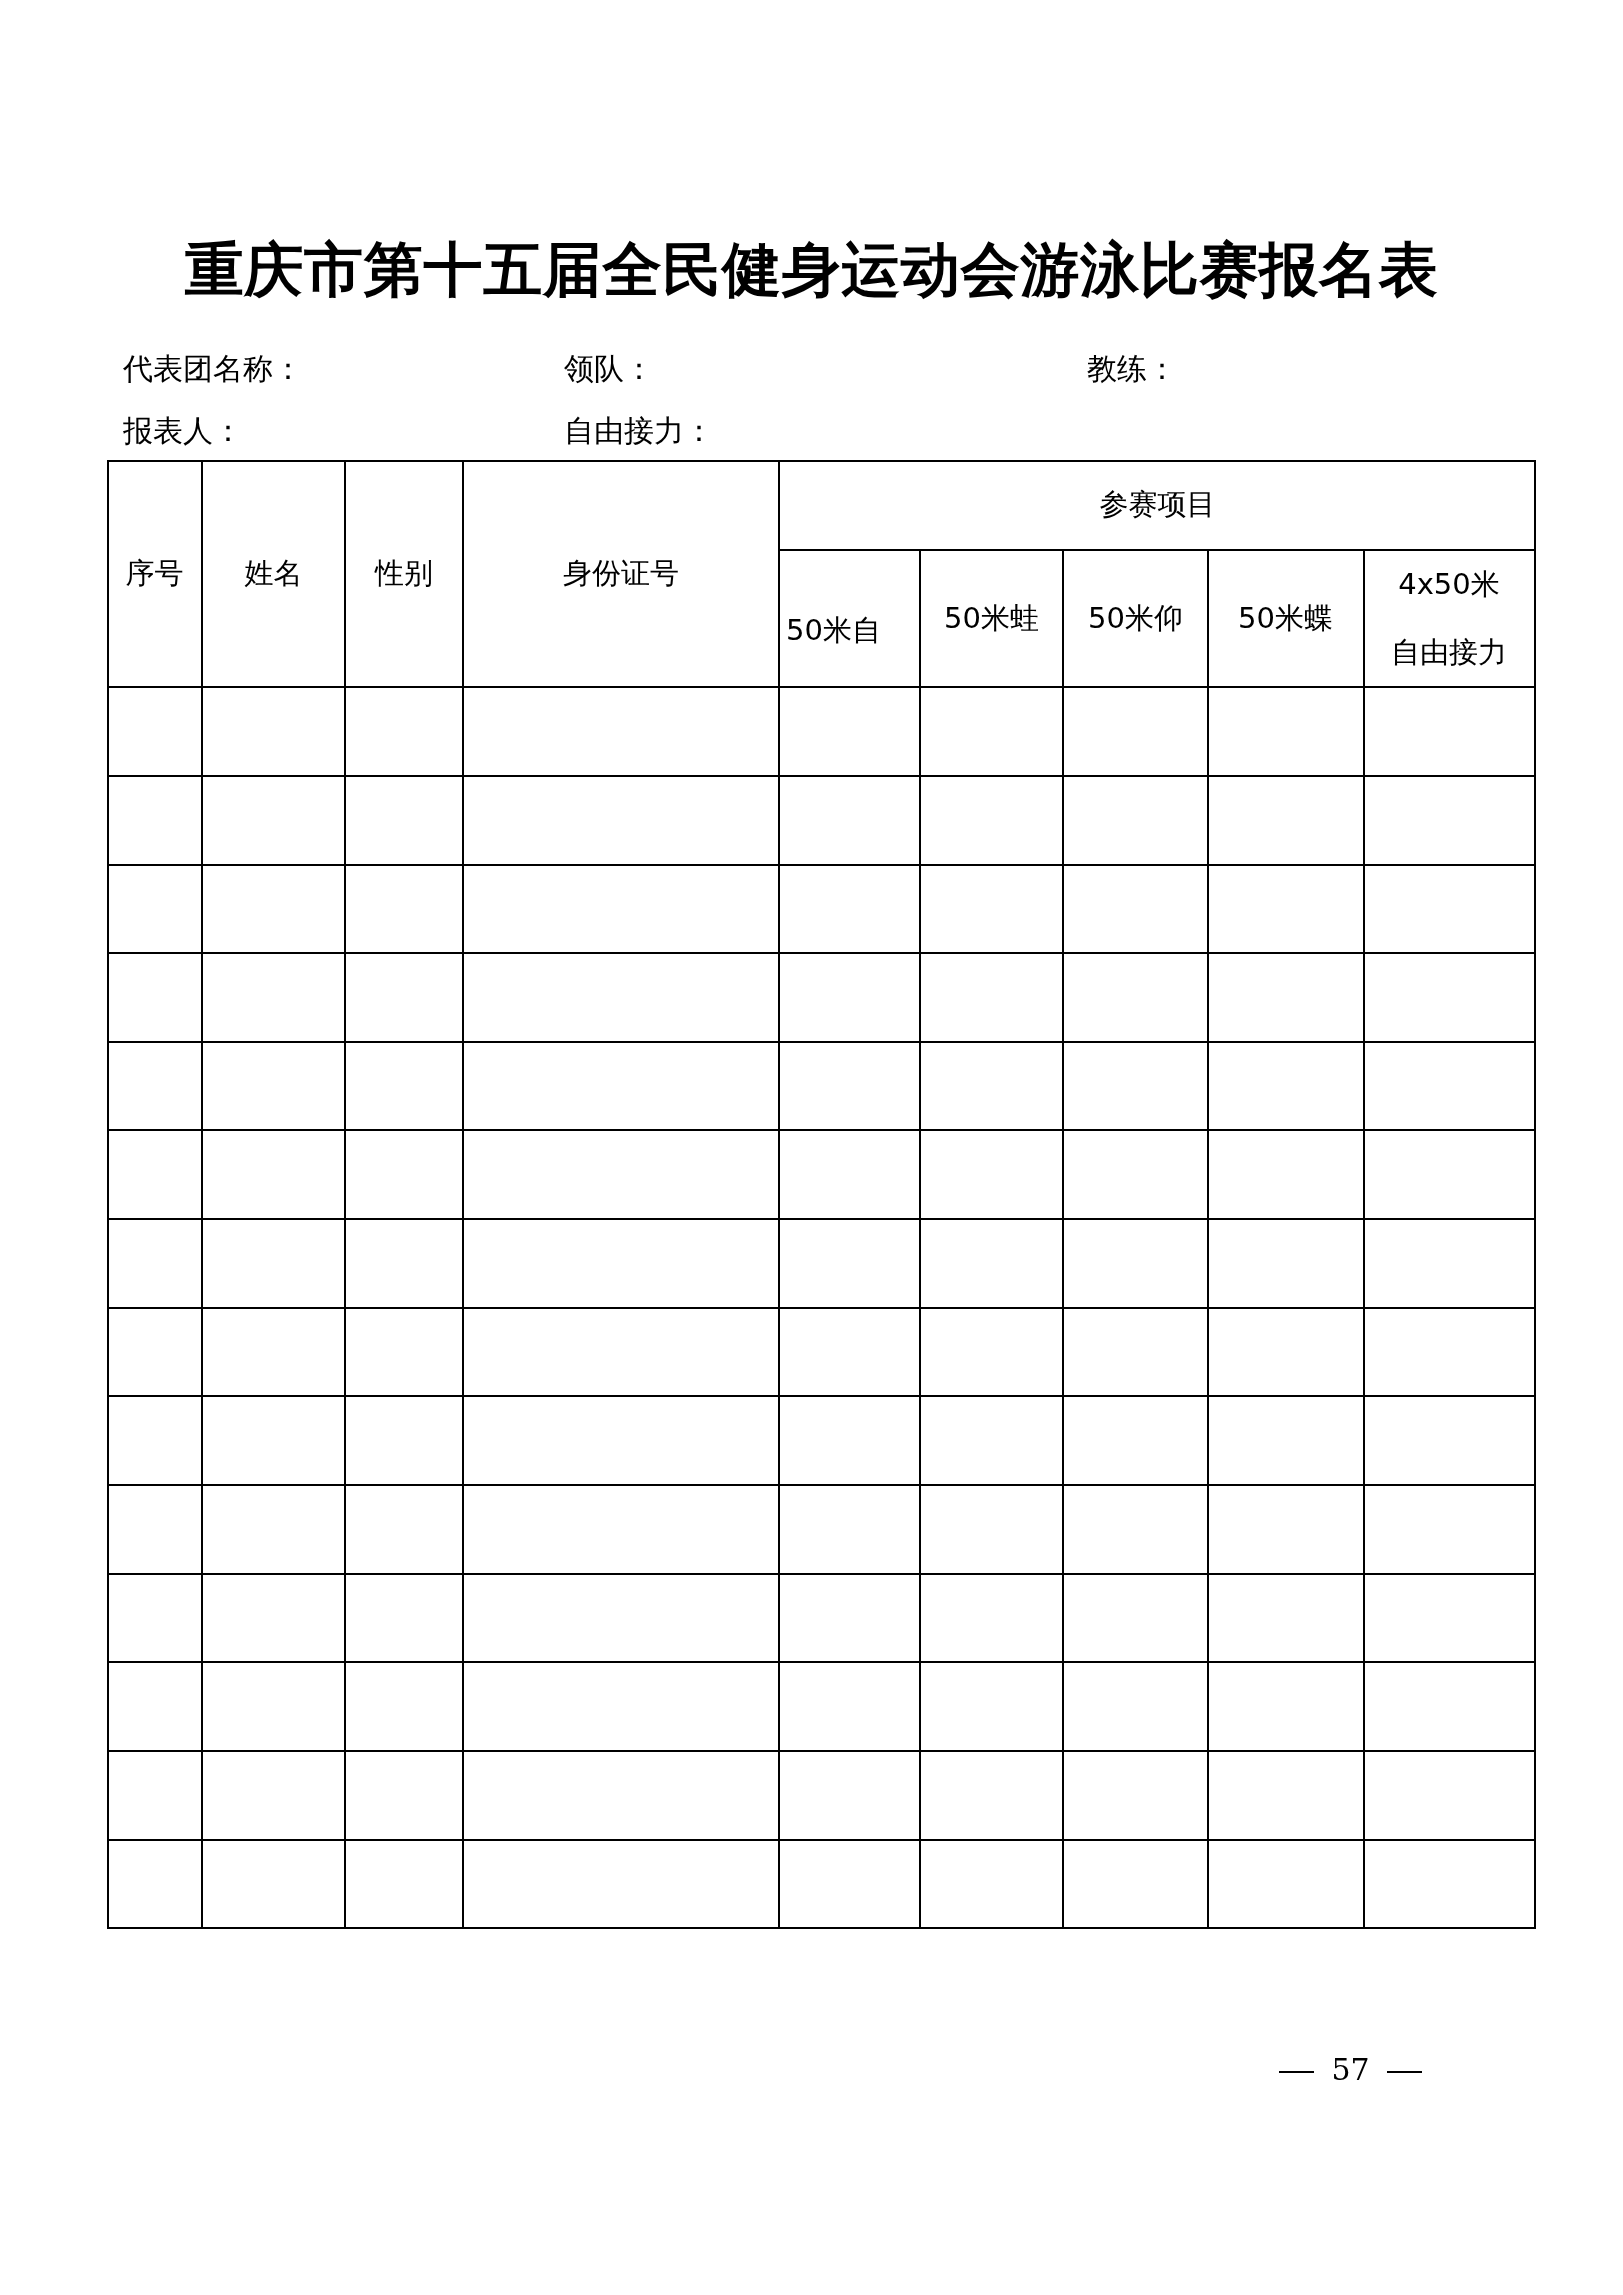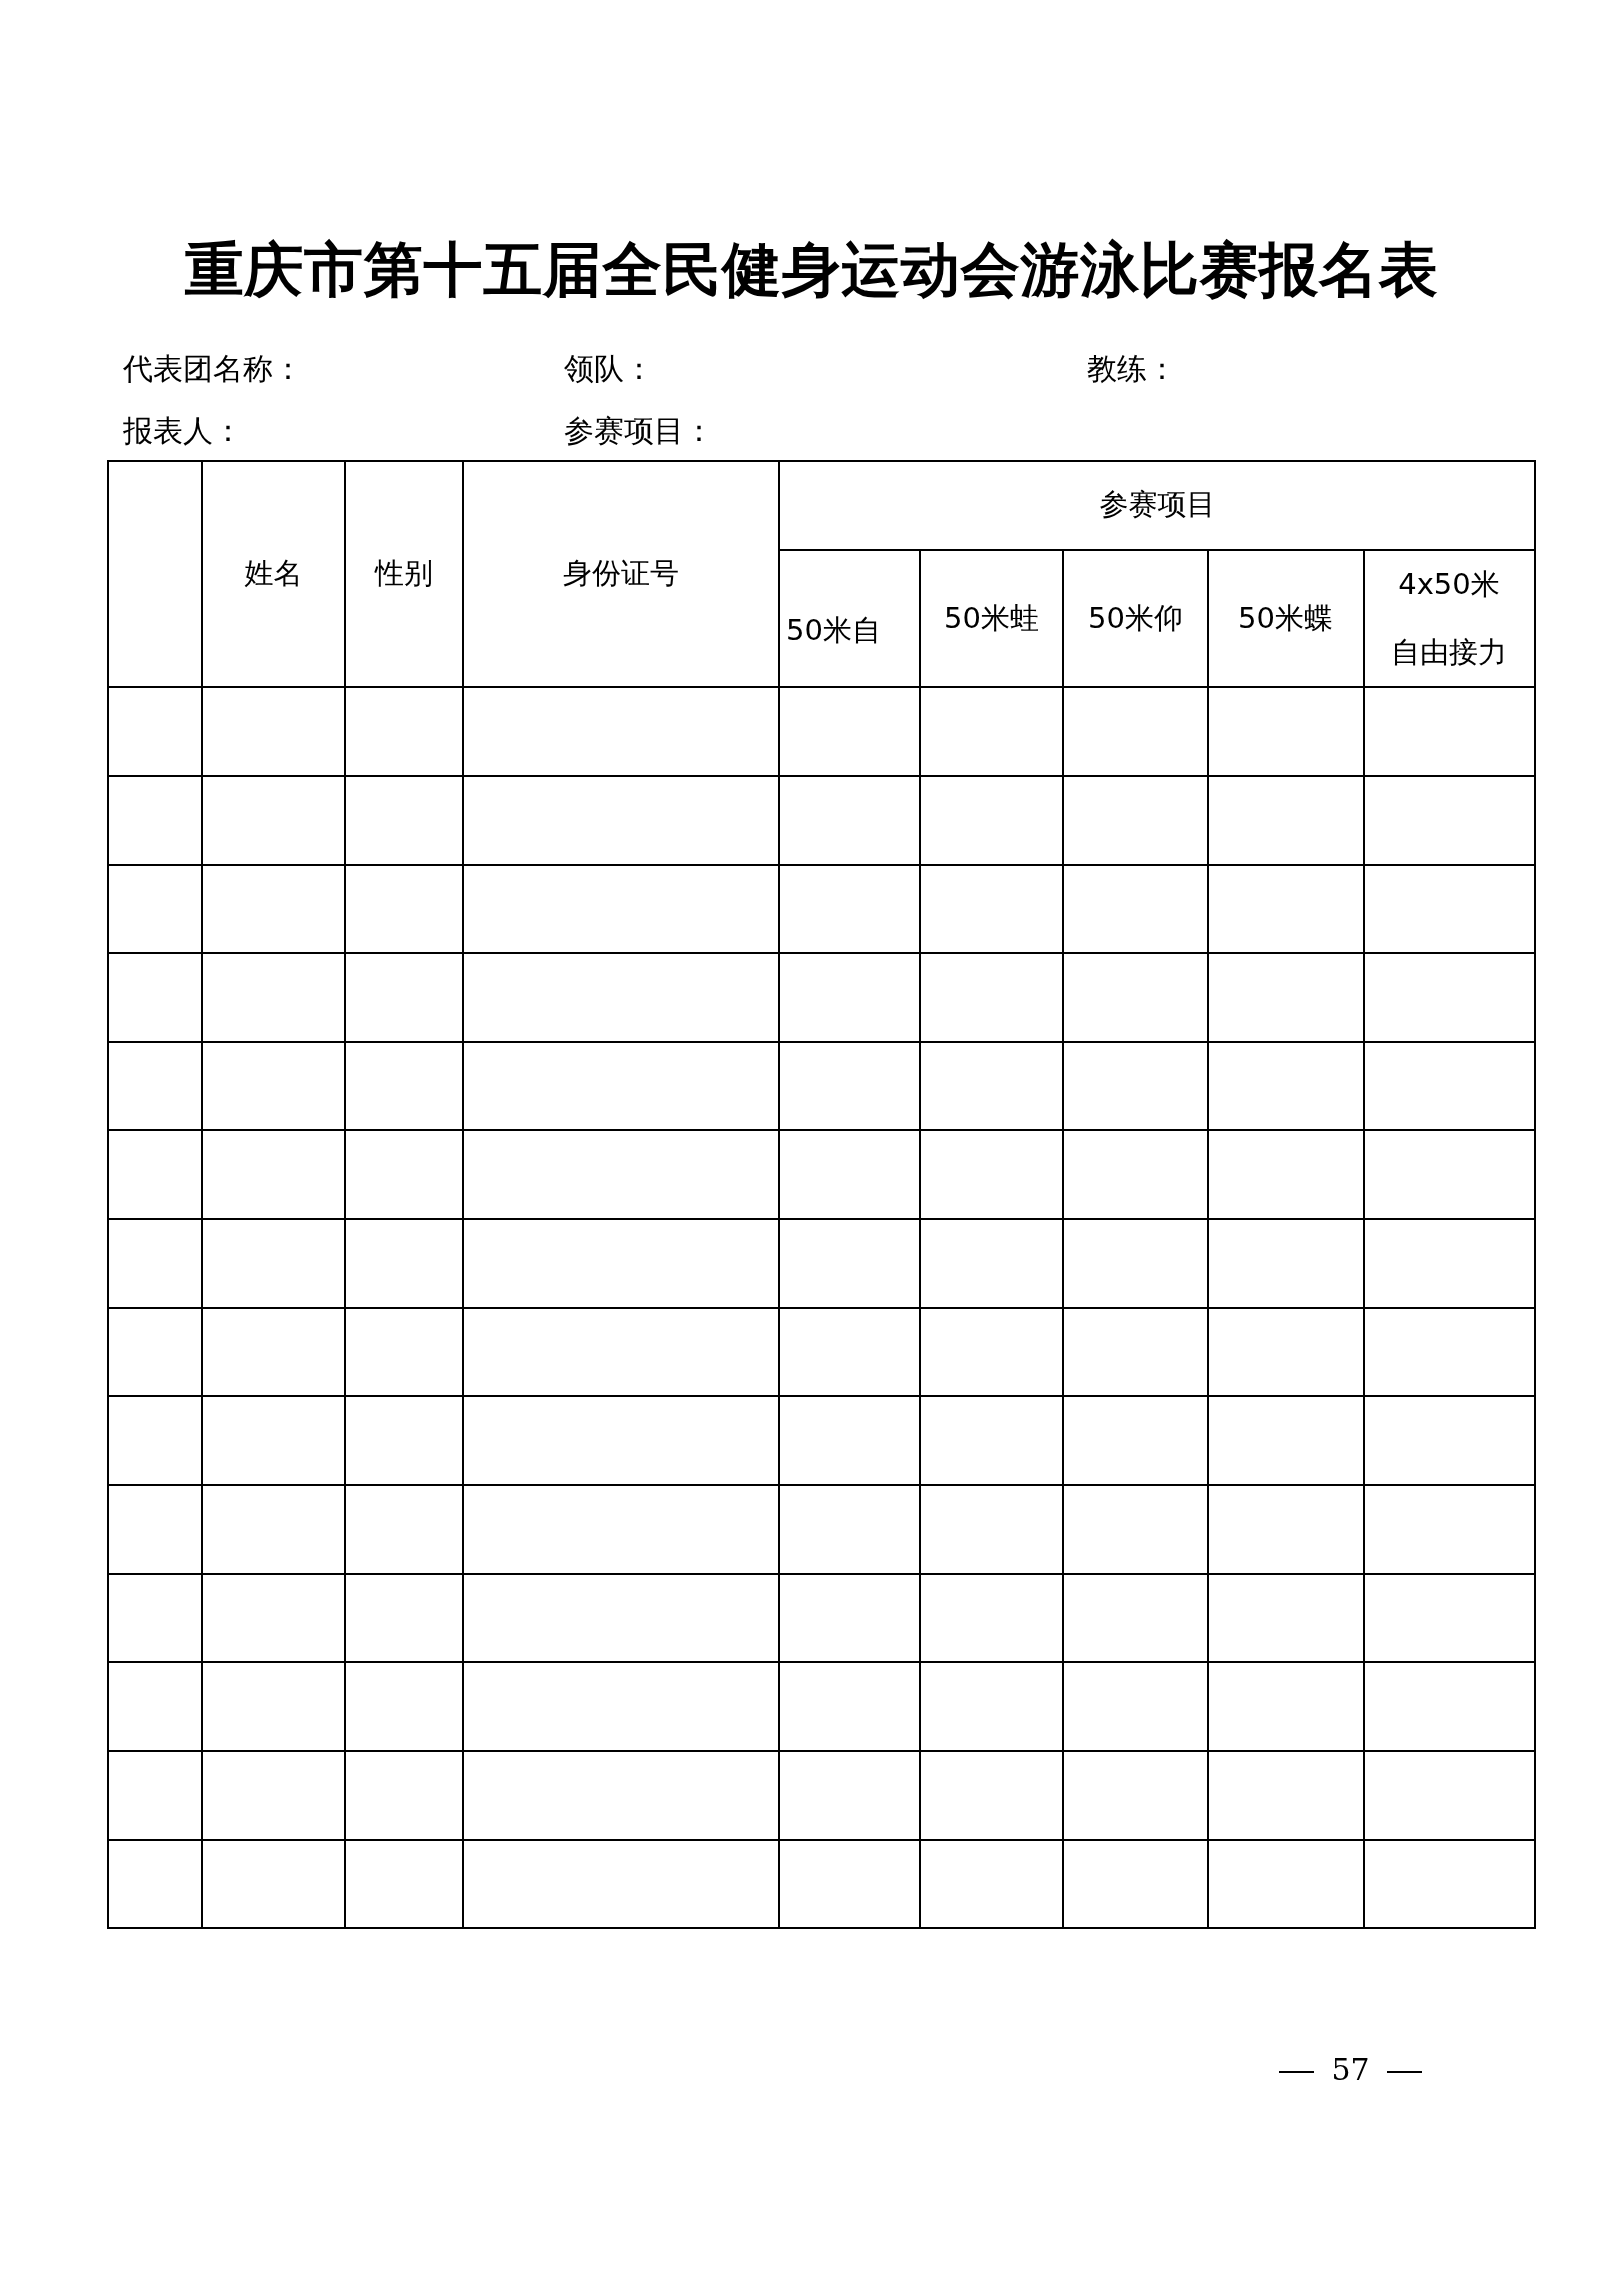--- a/index.html
+++ b/index.html
@@ -86,24 +86,25 @@
   </style>
 </head>
 <body>
 
 <div class="title">重庆市第十五届全民健身运动会游泳比赛报名表</div>
 
 <div class="info" style="left:123px; top:350px;">代表团名称：</div>
 <div class="info" style="left:564px; top:350px;">领队：</div>
 <div class="info" style="left:1087px; top:350px;">教练：</div>
 <div class="info" style="left:123px; top:412px;">报表人：</div>
-<div class="info" style="left:564px; top:412px;">参赛项目：</div>
+<div class="info" style="left:564px; top:412px;">自由接力：</div>
 
 <div class="grid">
 
+  <div class="cell-label" style="left:0px; top:0px; width:95px; height:227px;">序号</div>
   <div class="cell-label" style="left:95px; top:0px; width:143px; height:227px;">姓名</div>
   <div class="cell-label" style="left:356px; top:0px; width:316px; height:227px;">身份证号</div>
   <div class="cell-label" style="left:238px; top:0px; width:118px; height:227px;">性别</div>
   <div class="cell-label" style="left:672px; top:0px; width:757px; height:89px;">参赛项目</div>
   <div class="cell-label" style="left:656px; top:89px; width:141px; height:162px;">50米自</div>
   <div class="cell-label" style="left:813px; top:89px; width:143px; height:138px;">50米蛙</div>
   <div class="cell-label" style="left:956px; top:89px; width:145px; height:138px;">50米仰</div>
   <div class="cell-label" style="left:1101px; top:89px; width:155px; height:138px;">50米蝶</div>
   <div class="cell-label two-line" style="left:1256px; top:89px; width:172px; height:138px;justify-content:center;">
     <span>4x50米</span>

